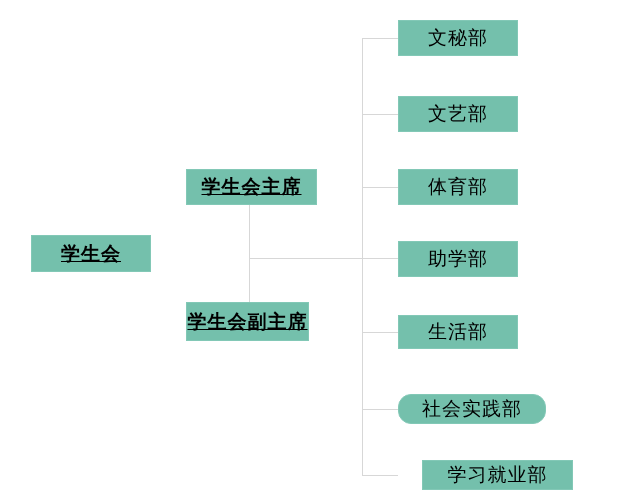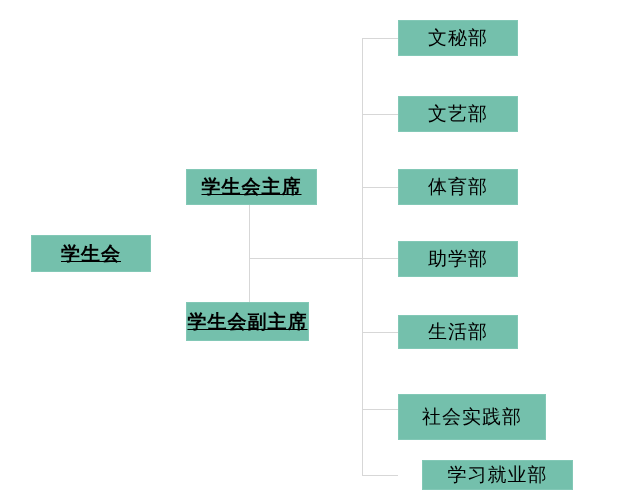--- a/index.html
+++ b/index.html
@@ -39,21 +39,21 @@
 
   
   #node-root           { left: 6px;   top: 235px; width: 120px; height: 37px; margin-left: 25px; }
   #node-president      { left: 186px; top: 169px; width: 131px; height: 36px; }
   #node-vice-president { left: 186px; top: 302px; width: 123px; height: 39px; }
   #node-dept-0 { left: 398px; top: 20px;  width: 120px; height: 36px; }
   #node-dept-1 { left: 398px; top: 96px;  width: 120px; height: 36px; }
   #node-dept-2 { left: 398px; top: 169px; width: 120px; height: 36px; }
   #node-dept-3 { left: 398px; top: 241px; width: 120px; height: 36px; }
   #node-dept-4 { left: 398px; top: 315px; width: 120px; height: 34px; }
-  #node-dept-5 { left: 398px; top: 394px; width: 148px; height: 46px; }
+  #node-dept-5 { left: 398px; top: 394px; width: 148px; height: 30px; border-radius: 13px; }
   #node-dept-6 { left: 398px; top: 460px; width: 151px; height: 30px; margin-left: 24px; }
 
   #line-mid-v   { left: 249px; top: 205px; height: 104px; }
   #line-mid-h   { left: 249px; top: 258px; width: 114px; }
   #line-trunk   { left: 362px; top: 38px;  height: 438px; }
   #stub-0 { left: 362px; top: 38px;  width: 36px; }
   #stub-1 { left: 362px; top: 114px; width: 36px; }
   #stub-2 { left: 362px; top: 187px; width: 36px; }
   #stub-3 { left: 362px; top: 258px; width: 36px; }
   #stub-4 { left: 362px; top: 332px; width: 36px; }

